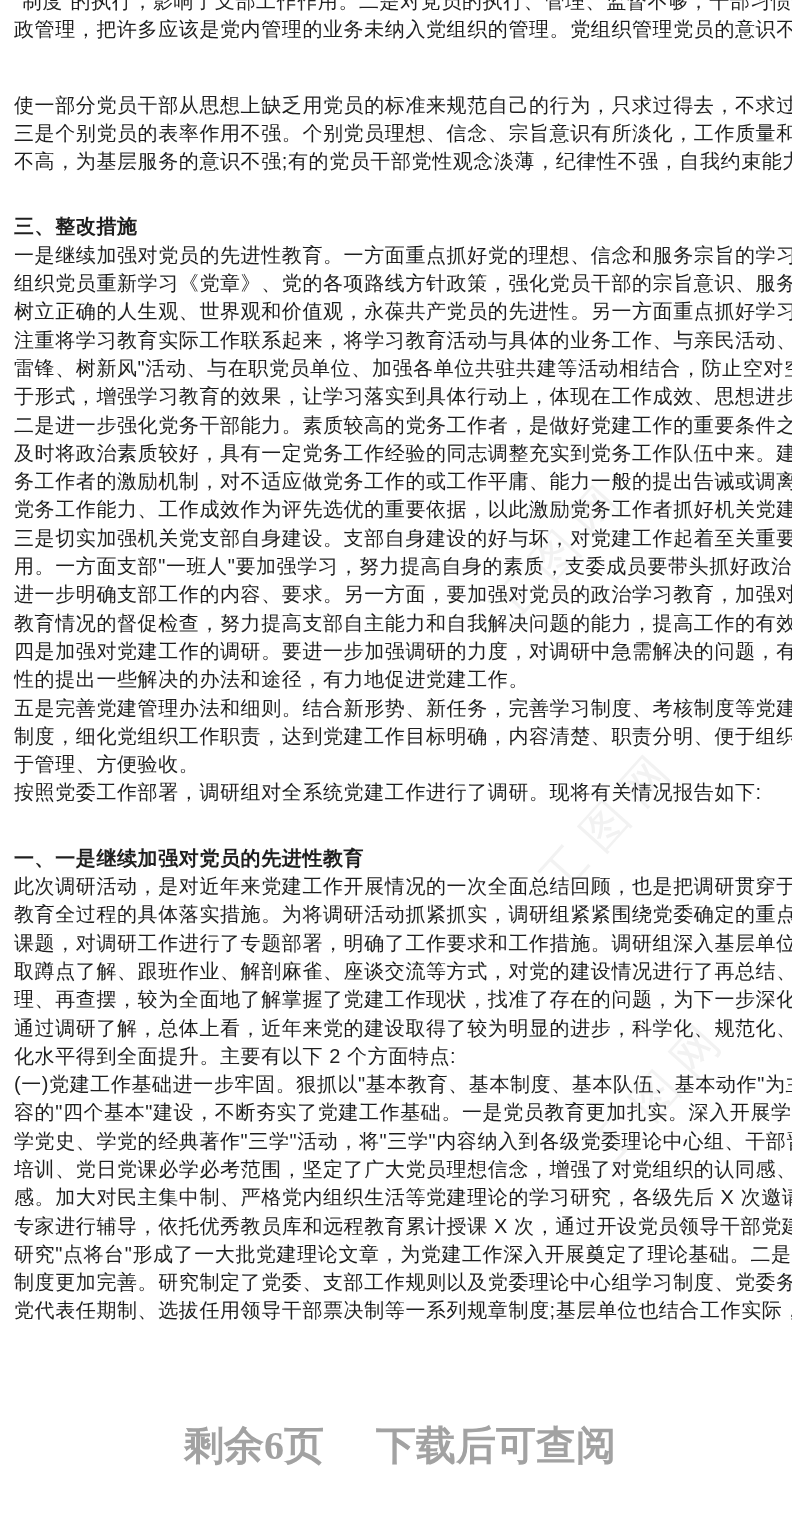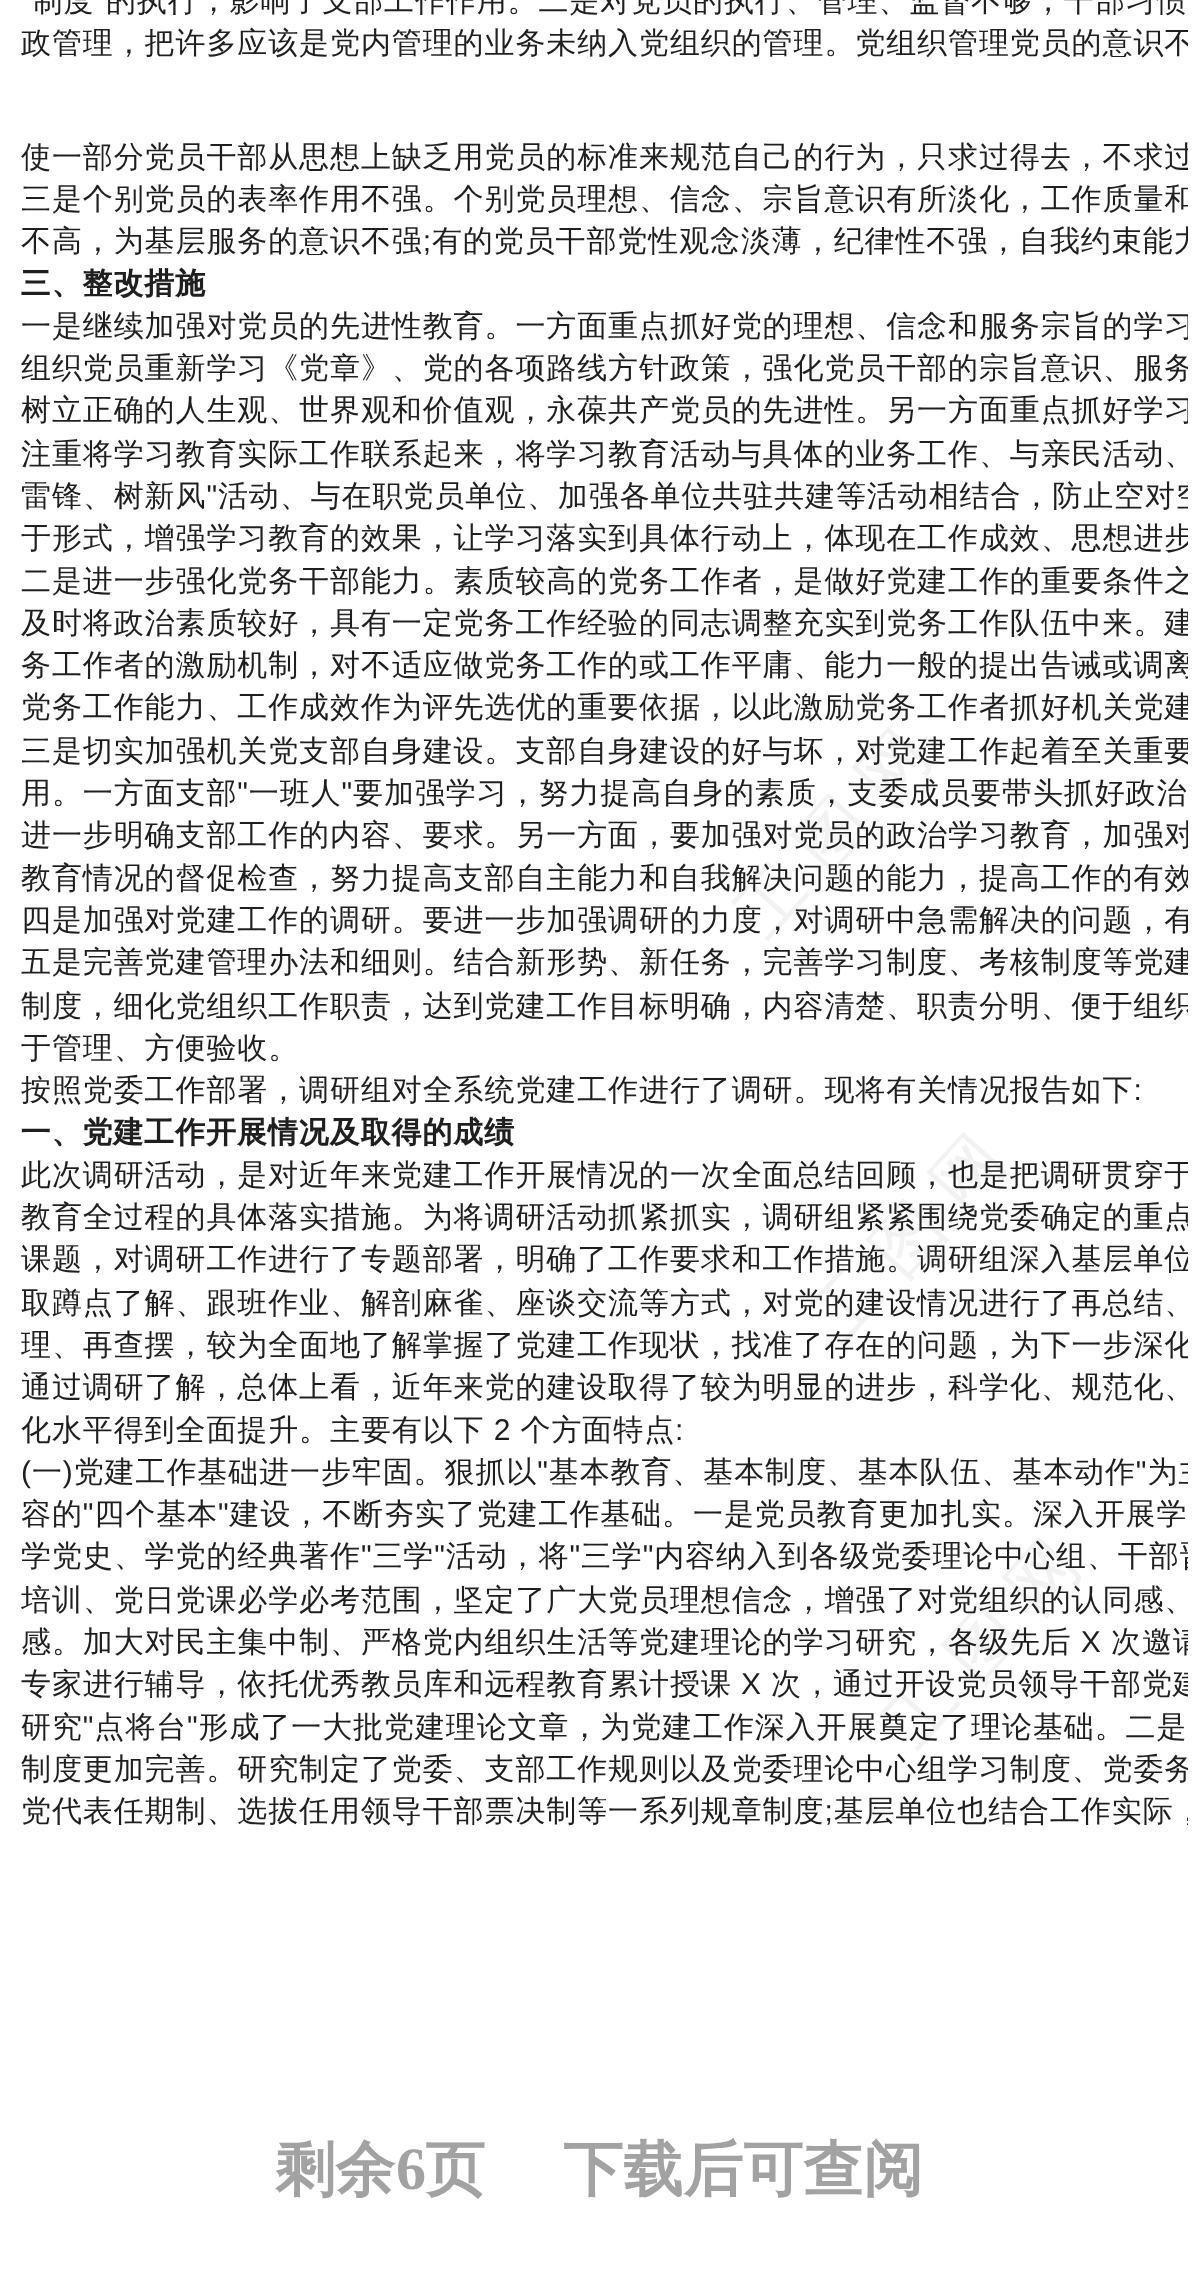--- a/index.html
+++ b/index.html
@@ -38,20 +38,21 @@
     font-size: 20px;
     line-height: 28.3px;
     letter-spacing: 0.6px;
   }
   .line {
     white-space: nowrap;
     overflow: hidden;
   }
   .line.bold {
     font-weight: bold;
+    margin-top: 37px;
   }
   .spacer {
     height: 47px;
   }
   .footer-banner {
     position: absolute;
     left: 0;
     right: 0;
     top: 1418px;
     text-align: center;
@@ -93,25 +94,26 @@
         <div class="line">于形式，增强学习教育的效果，让学习落实到具体行动上，体现在工作成效、思想进步上。</div>
         <div class="line">二是进一步强化党务干部能力。素质较高的党务工作者，是做好党建工作的重要条件之一，</div>
         <div class="line">及时将政治素质较好，具有一定党务工作经验的同志调整充实到党务工作队伍中来。建立党</div>
         <div class="line">务工作者的激励机制，对不适应做党务工作的或工作平庸、能力一般的提出告诫或调离;将</div>
         <div class="line">党务工作能力、工作成效作为评先选优的重要依据，以此激励党务工作者抓好机关党建工作。</div>
         <div class="line">三是切实加强机关党支部自身建设。支部自身建设的好与坏，对党建工作起着至关重要的作</div>
         <div class="line">用。一方面支部"一班人"要加强学习，努力提高自身的素质，支委成员要带头抓好政治学习，</div>
         <div class="line">进一步明确支部工作的内容、要求。另一方面，要加强对党员的政治学习教育，加强对学习</div>
         <div class="line">教育情况的督促检查，努力提高支部自主能力和自我解决问题的能力，提高工作的有效性。</div>
         <div class="line">四是加强对党建工作的调研。要进一步加强调研的力度，对调研中急需解决的问题，有针对</div>
+        <div class="line">性的提出一些解决的办法和途径，有力地促进党建工作。</div>
         <div class="line">五是完善党建管理办法和细则。结合新形势、新任务，完善学习制度、考核制度等党建工作</div>
         <div class="line">制度，细化党组织工作职责，达到党建工作目标明确，内容清楚、职责分明、便于组织、易</div>
         <div class="line">于管理、方便验收。</div>
         <div class="line">按照党委工作部署，调研组对全系统党建工作进行了调研。现将有关情况报告如下:</div>
-        <div class="line bold">一、党建工作开展情况及取得的成绩</div>
+        <div class="line bold">一、一是继续加强对党员的先进性教育</div>
         <div class="line">此次调研活动，是对近年来党建工作开展情况的一次全面总结回顾，也是把调研贯穿于主题</div>
         <div class="line">教育全过程的具体落实措施。为将调研活动抓紧抓实，调研组紧紧围绕党委确定的重点调研</div>
         <div class="line">课题，对调研工作进行了专题部署，明确了工作要求和工作措施。调研组深入基层单位，采</div>
         <div class="line">取蹲点了解、跟班作业、解剖麻雀、座谈交流等方式，对党的建设情况进行了再总结、再梳</div>
         <div class="line">理、再查摆，较为全面地了解掌握了党建工作现状，找准了存在的问题，为下一步深化党的</div>
         <div class="line">通过调研了解，总体上看，近年来党的建设取得了较为明显的进步，科学化、规范化、制度</div>
         <div class="line">化水平得到全面提升。主要有以下 2 个方面特点:</div>
         <div class="line">(一)党建工作基础进一步牢固。狠抓以"基本教育、基本制度、基本队伍、基本动作"为主要内</div>
         <div class="line">容的"四个基本"建设，不断夯实了党建工作基础。一是党员教育更加扎实。深入开展学党章、</div>
         <div class="line">学党史、学党的经典著作"三学"活动，将"三学"内容纳入到各级党委理论中心组、干部晋升</div>

